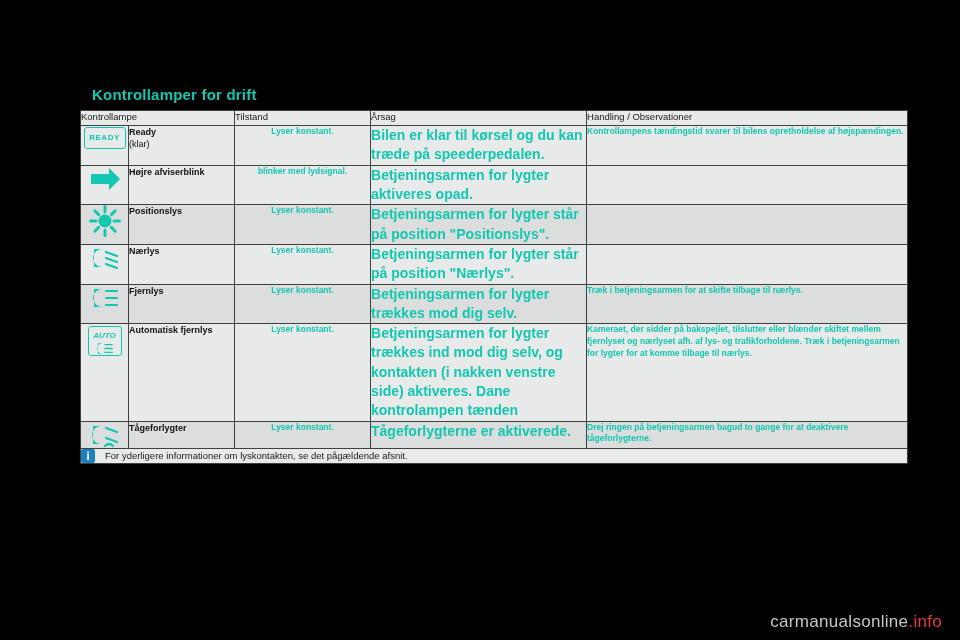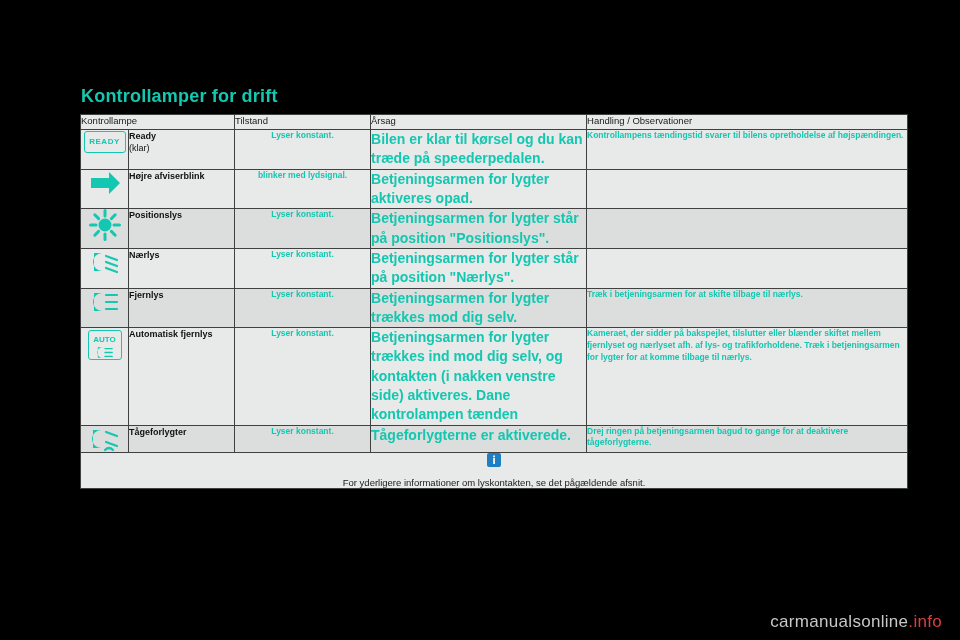--- a/index.html
+++ b/index.html
@@ -21,24 +21,24 @@
     background: #000;
   }
   .content {
     position: absolute;
     left: 80px;
     top: 86px;
     width: 828px;
   }
   .doc-title {
     color: #13c7b0;
-    font-size: 18px;
+    font-size: 15px;
     font-weight: bold;
     letter-spacing: 0.2px;
-    margin: 0 0 7px 1px;
+    margin: 0 0 7px 12px;
   }
   .doc-subtitle {
     color: #13c7b0;
     font-size: 8.5px;
     font-weight: bold;
     margin: 0 0 9px 0;
     letter-spacing: -0.05px;
   }
   table.maintable {
     border-collapse: collapse;
@@ -108,21 +108,20 @@
     margin-left: 15px;
   }
   .note-row td {
     background: #e8e9e9;
     padding: 9px 10px 9px 10px;
   }
   .note-inner {
     display: flex;
     align-items: center;
     gap: 10px;
-    flex-direction: column;
   }
   .note-text {
     color: #1a1a1a;
     font-size: 9.5px;
   }
   .info-icon {
     width: 14px;
     height: 14px;
     flex: 0 0 auto;
   }
@@ -157,20 +156,21 @@
     height: 30px;
     border: 1px solid #13c7b0;
     border-radius: 3px;
     color: #13c7b0;
     font-size: 8px;
     font-weight: bold;
     line-height: 11px;
     padding-top: 3px;
     box-sizing: border-box;
     text-align: center;
+    font-style: italic;
   }
   svg { display: block; margin: 0 auto; }
 </style>
 </head>
 <body>
 
 <div class="page">
   <div class="content">
 
     <h1 class="doc-title">Kontrollamper for drift</h1>

